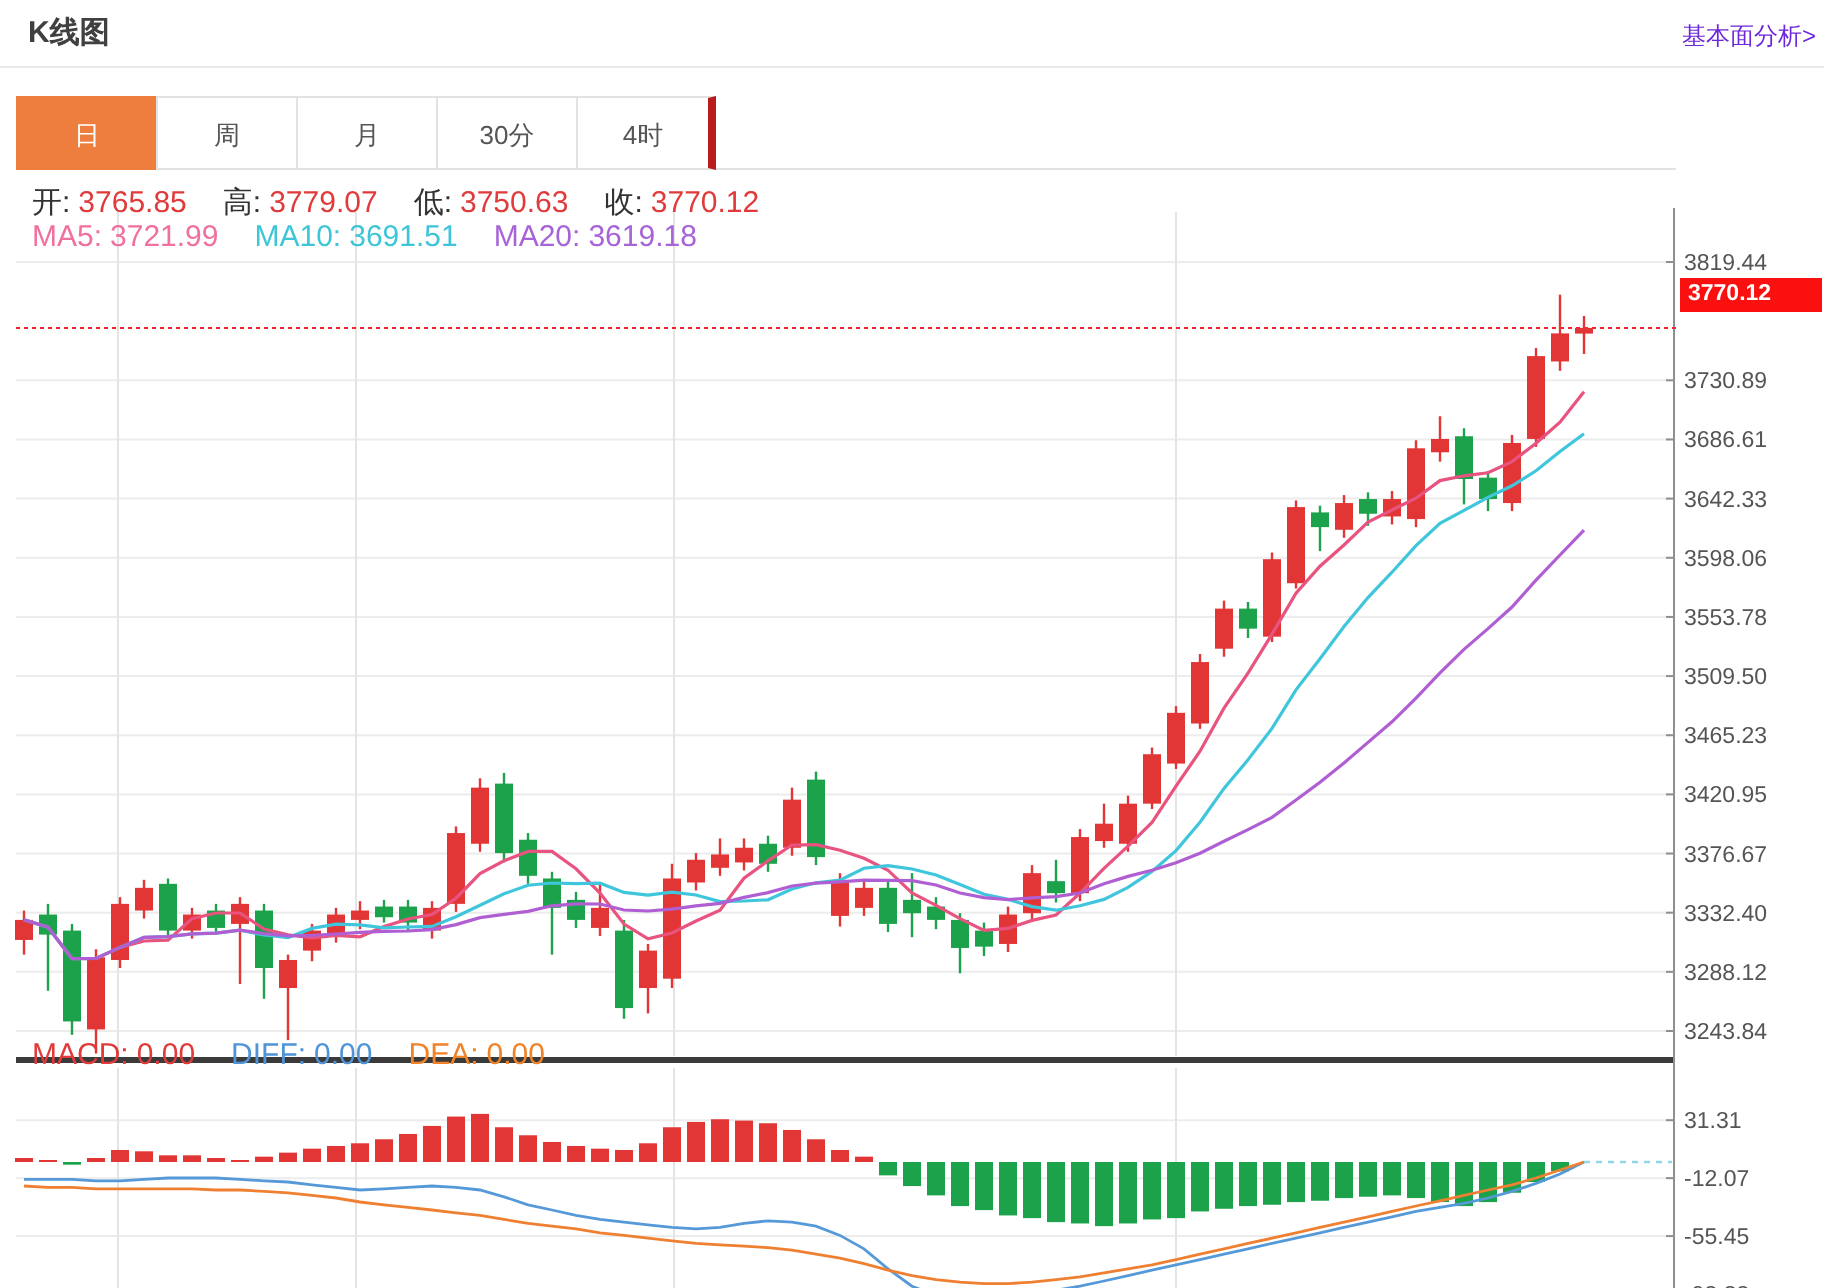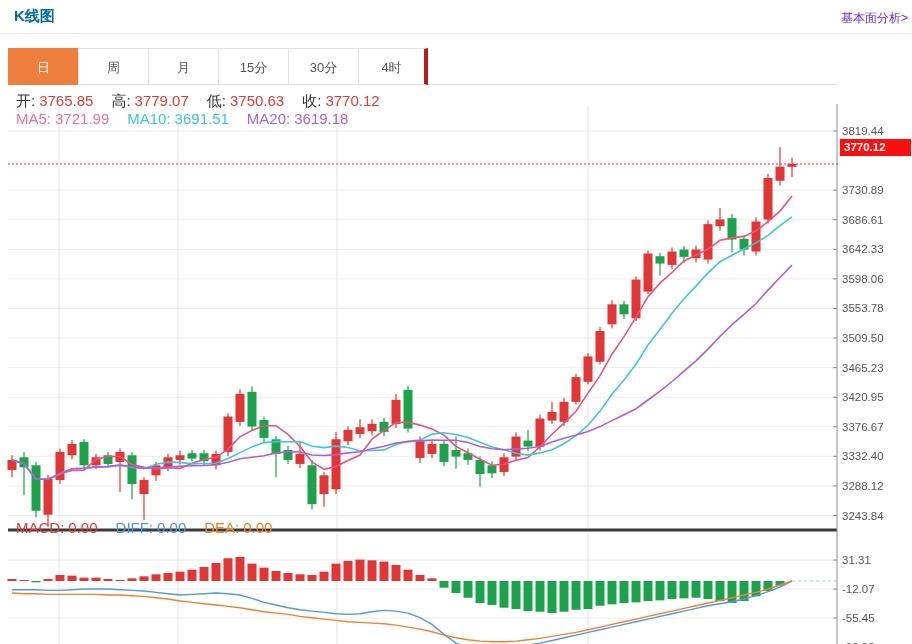--- a/index.html
+++ b/index.html
@@ -1,18 +1,18 @@
 <!DOCTYPE html>
 <html><head>
 <meta charset="utf-8">
 <style>
   html,body{margin:0;padding:0;background:#fff;}
   .page{position:relative;width:912px;height:644px;background:#fff;overflow:hidden;
         font-family:"Liberation Sans","DejaVu Sans",sans-serif;}
-  .hdr-title{position:absolute;left:14px;top:7px;font-size:15px;font-weight:bold;color:#0369a1;}
+  .hdr-title{position:absolute;left:14px;top:7px;font-size:15px;font-weight:bold;color:#404040;}
   .hdr-link{position:absolute;right:4px;top:10px;font-size:12px;color:#6d28d9;cursor:pointer;text-decoration:none;}
   .hdr-rule{position:absolute;left:0;top:33px;width:912px;height:1px;background:#e9e9e9;}
   .tabbar{position:absolute;left:8px;top:48px;width:830px;height:37px;display:flex;
           border-bottom:1px solid #e2e2e2;box-sizing:border-box;}
   .tab{width:70px;height:37px;line-height:37px;text-align:center;font-size:13px;color:#555;
        border:1px solid #e2e2e2;border-right:none;box-sizing:border-box;background:#fff;cursor:pointer;}
   .tab:nth-last-child(1){border-right:4px solid #b91c1c;}
   .tab.active{background:#ee7e3d;border-color:#ee7e3d;color:#fff;}
   .chart{position:absolute;left:0;top:16px;width:860px;height:644px;}
   .legend{position:absolute;font-size:15px;white-space:nowrap;z-index:3;}
@@ -27,21 +27,20 @@
 
 <div class="page">
   <div class="hdr-title">K线图</div>
   <a class="hdr-link">基本面分析&gt;</a>
   <div class="hdr-rule"></div>
 
   <div class="tabbar">
       <div class="tab active">日</div>
       <div class="tab">周</div>
       <div class="tab">月</div>
-      <div class="tab">15分</div>
       <div class="tab">30分</div>
       <div class="tab">4时</div>
     </div>
 
   <div class="chart">
     <svg id="chart-svg" width="912" height="644">
         <g>
           <line x1="8" y1="115" x2="837" y2="115" stroke="#ececec" stroke-width="1"></line>
           <line x1="833" y1="115" x2="837" y2="115" stroke="#8f8f8f" stroke-width="1"></line>
           <text x="842" y="119" fill="#555555" font-size="11.5">3819.44</text>

